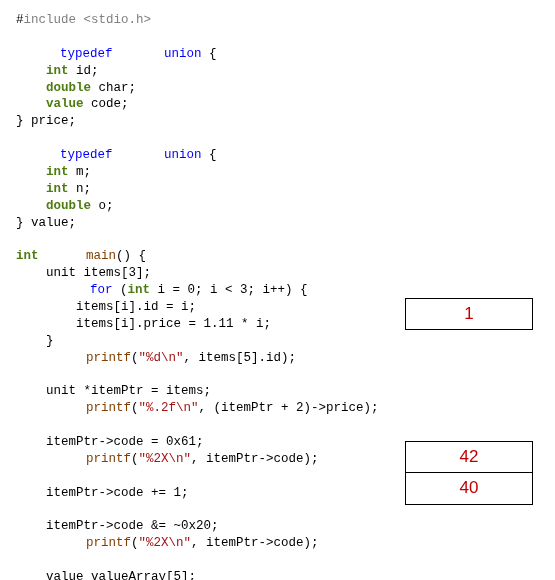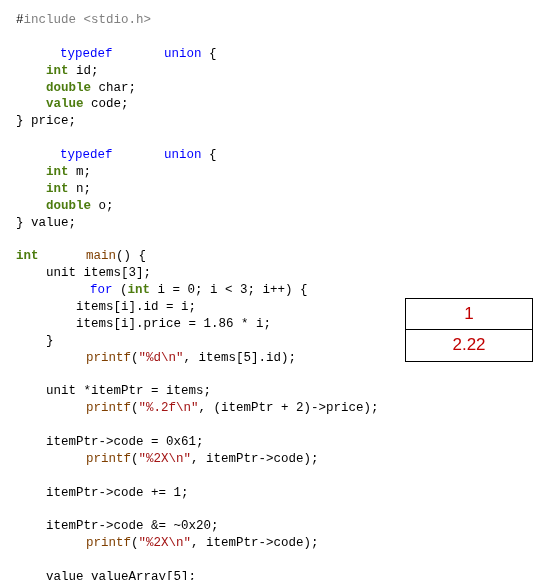--- a/index.html
+++ b/index.html
@@ -56,21 +56,21 @@
 <span class="kw">typedef</span><span> </span><span class="kw">union</span><span> {</span>
 <span>    </span><span class="ty">int</span><span> m;</span>
 <span>    </span><span class="ty">int</span><span> n;</span>
 <span>    </span><span class="ty">double</span><span> o;</span>
 <span>} value;</span>
 
 <span class="ty">int</span><span> </span><span class="fn">main</span><span>() {</span>
 <span>    unit items[3];</span>
 <span>    </span><span class="kw">for</span><span> (</span><span class="ty">int</span><span> i = 0; i &lt; 3; i++) {</span>
 <span>        items[i].id = i;</span>
-<span>        items[i].price = 1.86 * i;</span>
+<span>        items[i].price = 1.11 * i;</span>
 <span>    }</span>
 <span>    </span><span class="fn">printf</span><span>(</span><span class="str">"%d\n"</span><span>, items[5].id);</span>
 
 <span>    unit *itemPtr = items;</span>
 <span>    </span><span class="fn">printf</span><span>(</span><span class="str">"%.2f\n"</span><span>, (itemPtr + 2)-&gt;price);</span>
 
 <span>    itemPtr-&gt;code = 0x61;</span>
 <span>    </span><span class="fn">printf</span><span>(</span><span class="str">"%2X\n"</span><span>, itemPtr-&gt;code);</span>
 
 <span>    itemPtr-&gt;code += 1;</span>
@@ -79,17 +79,18 @@
 <span>    </span><span class="fn">printf</span><span>(</span><span class="str">"%2X\n"</span><span>, itemPtr-&gt;code);</span>
 
 <span>    value valueArray[5];</span>
 
 
 
 </pre>
 
 <div class="boxes group1 stack">
   <div class="outbox">1</div>
-  <div class="outbox">2.22</div>
 </div>
 
 <div class="boxes group2 stack">
+  <div class="outbox">42</div>
+  <div class="outbox">40</div>
 </div>
 
 </body></html>

